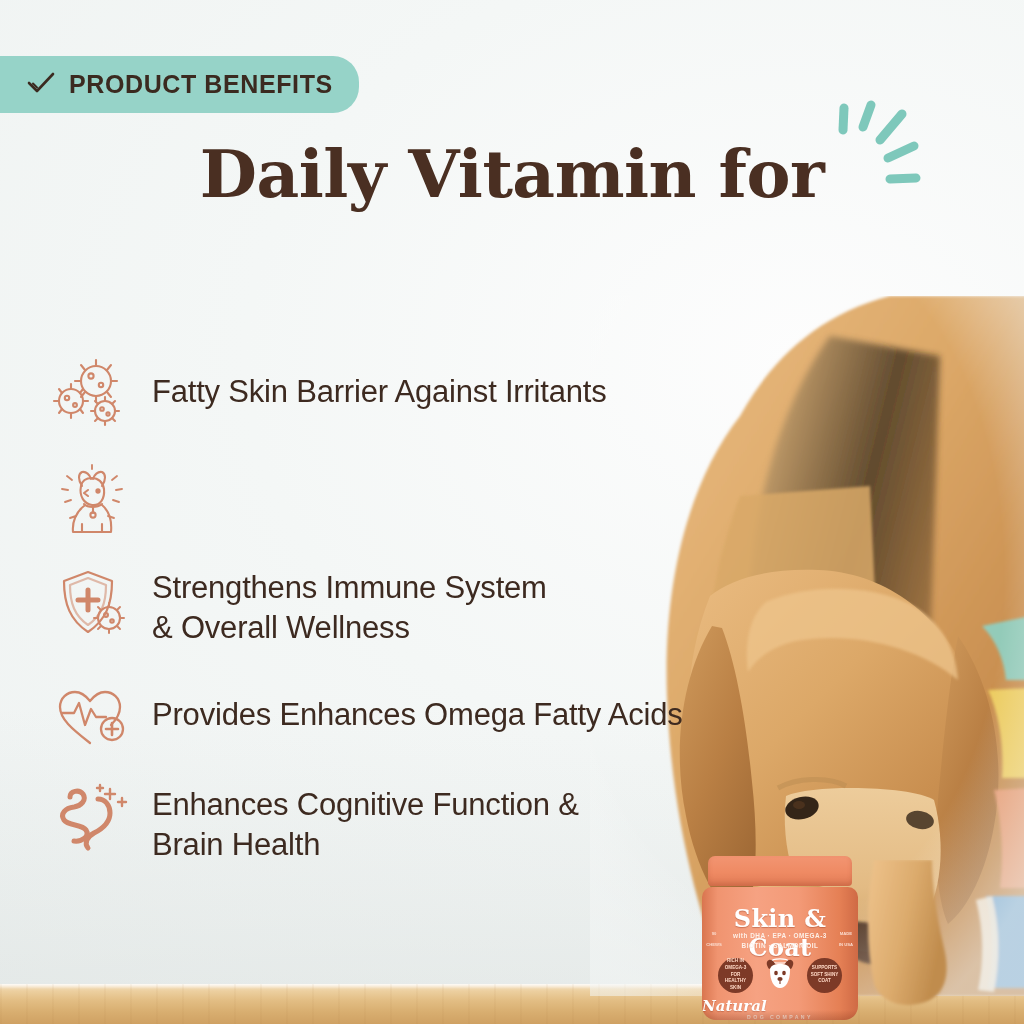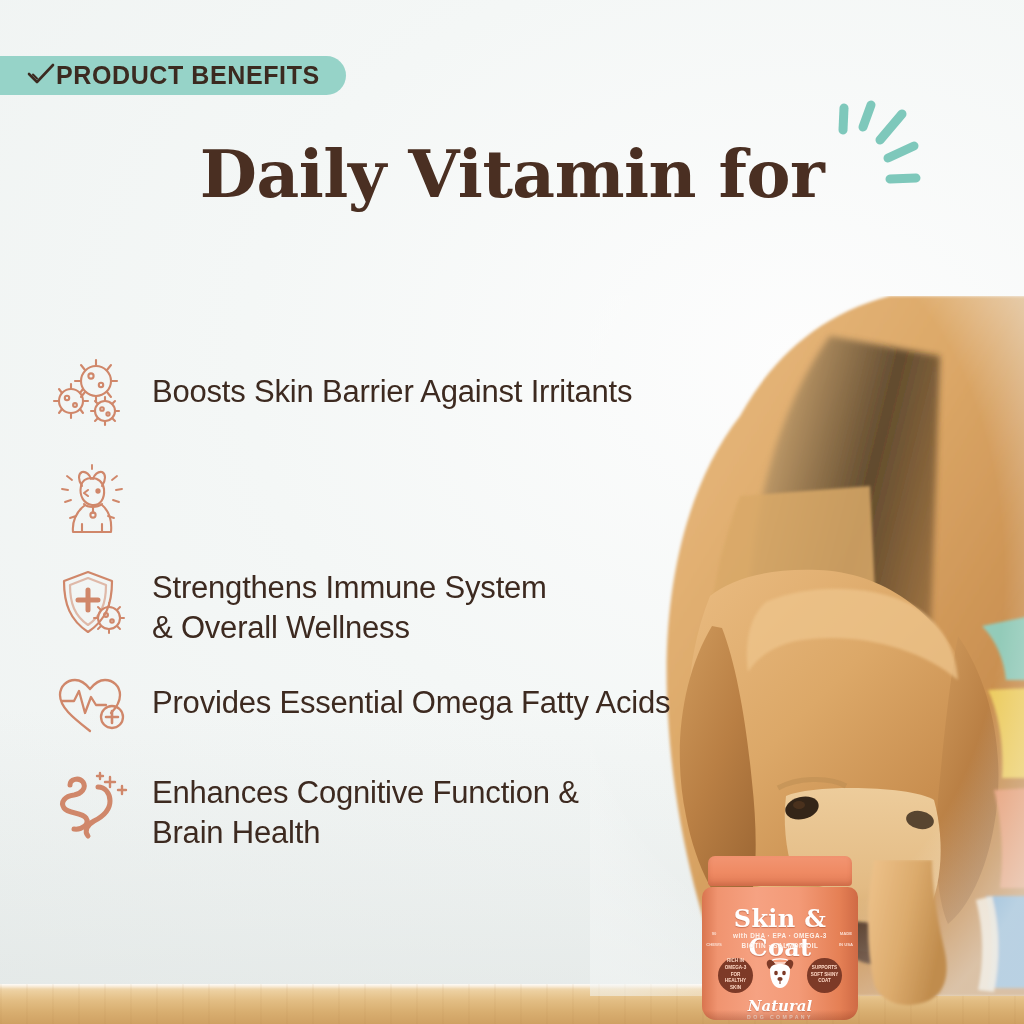--- a/index.html
+++ b/index.html
@@ -36,22 +36,22 @@
     position:absolute; inset:0;
     background:repeating-linear-gradient(90deg,
       rgba(160,110,55,.10) 0px, rgba(160,110,55,.10) 2px,
       rgba(255,255,255,0) 2px, rgba(255,255,255,0) 26px);
     opacity:.55;
   }
 
   
   .benefits-pill {
     position:absolute; left:0; top:56px;
-    height:39px; padding:0 26px 0 26px;
-    display:flex; align-items:center; gap:0;
+    height:57px; padding:0 26px 0 26px;
+    display:flex; align-items:center; gap:13px;
     background:#96d3c8;
     border-top-right-radius:26px; border-bottom-right-radius:26px;
     z-index:6;
   }
   .benefits-pill .label {
     font-size:25px; font-weight:700; letter-spacing:.6px;
     color:#3b2a20; white-space:nowrap;
   }
 
   
@@ -74,21 +74,21 @@
   
   .benefits { position:absolute; left:52px; top:356px; width:820px; z-index:5; }
   .brow { display:flex; align-items:flex-start; gap:22px; margin-bottom:20px; }
   .brow .ico { flex:0 0 78px; height:78px; display:flex; align-items:center; justify-content:center; }
   .brow .txt {
     color:#3d2a20; font-size:31px; font-weight:400; line-height:1.30;
     padding-top:16px; letter-spacing:-.2px; white-space:pre-line;
   }
   .brow.r1 { margin-bottom:30px; }
   .brow.r2 { margin-bottom:22px; }
-  .brow.r3 { margin-bottom:18px; }
+  .brow.r3 { margin-bottom:30px; }
   .brow.r4 { margin-bottom:24px; }
   .brow.r3 .txt, .brow.r5 .txt { padding-top:4px; }
 
   
   .dog { position:absolute; right:-6px; top:296px; width:440px; height:700px; z-index:3; }
 
   
   .jar { position:absolute; left:700px; top:856px; width:160px; height:168px; z-index:4; }
   .jar-lid {
     position:absolute; left:8px; top:0; width:144px; height:30px;
@@ -123,21 +123,21 @@
   }
   .badge {
     width:35px; height:35px; border-radius:50%;
     background:#7d3a27;
     display:flex; align-items:center; justify-content:center;
     color:#ffd9c6; font-size:4.6px; font-weight:700; text-align:center;
     line-height:1.45; padding:3px;
   }
   .dogmark { width:40px; height:40px; }
   .jar-brand {
-    position:absolute; left:0; right:0; top:110px; text-align:center;
+    position:absolute; left:0; right:0; top:110px; 
     font-family:"DejaVu Serif", serif; font-style:italic; font-weight:700;
     font-size:15px; color:#fff; text-shadow:0 1px 1px rgba(140,55,30,.35);
   }
   .jar-brand-sub {
     position:absolute; left:0; right:0; top:127px; text-align:center;
     font-size:5.2px; font-weight:700; letter-spacing:2.4px; color:#fbe4d8;
   }
   .jar-side-l, .jar-side-r {
     position:absolute; top:42px; width:16px; text-align:center;
     color:#fbdccf; font-size:4.2px; font-weight:700; line-height:2.6;
@@ -336,21 +336,21 @@
               <line x1="53" y1="65" x2="53" y2="69"></line>
                 <line x1="46" y1="62" x2="43" y2="65"></line>
               <line x1="43" y1="55" x2="39" y2="55"></line>
                 <line x1="46" y1="48" x2="43" y2="45"></line>
             </g>
             <circle cx="50" cy="53" r="1.8"></circle>
               <circle cx="56" cy="58" r="1.6"></circle>
           </g>
         </svg>
       </span>
-      <span class="txt">Boosts Skin Barrier Against Irritants</span>
+      <span class="txt">Fatty Skin Barrier Against Irritants</span>
     </div>
 
     <div class="brow r2">
       <span class="ico">
         <svg viewBox="0 0 78 78" width="78" height="78">
           <g stroke="#d0876a" stroke-width="2.1" fill="none" stroke-linecap="round" stroke-linejoin="round">
 
             <path d="M30,22 C26,16 26,10 30,8 C34,7 38,11 39,15"></path>
             <path d="M50,22 C54,16 54,10 50,8 C46,7 42,11 41,15"></path>
             <path d="M29,22 C27,32 32,40 40,41 C48,42 53,35 52,25 C51,18 46,14 40,14 C34,14 30,17 29,22 Z"></path>
@@ -414,21 +414,21 @@
         <svg viewBox="0 0 78 78" width="78" height="78">
           <g stroke="#d0876a" stroke-width="2.3" fill="none" stroke-linecap="round" stroke-linejoin="round">
             <path d="M38,64 C20,50 8,40 8,28 C8,19 15,13 23,13 C29,13 34,17 38,22
                      C42,17 47,13 53,13 C61,13 68,19 68,28 C68,34 65,40 59,46"></path>
             <path d="M10,34 L22,34 L27,24 L33,46 L39,30 L44,38 L54,38"></path>
             <circle cx="60" cy="50" r="11"></circle>
             <path d="M60,44 L60,56 M54,50 L66,50" stroke-width="2.6"></path>
           </g>
         </svg>
       </span>
-      <span class="txt">Provides Essential Omega Fatty Acids</span>
+      <span class="txt">Provides Enhances Omega Fatty Acids</span>
     </div>
 
     <div class="brow r5">
       <span class="ico">
         <svg viewBox="0 0 78 78" width="78" height="78">
           <g stroke="#d0876a" stroke-width="5" fill="none" stroke-linecap="round" stroke-linejoin="round">
             <path d="M18,16 C18,10 27,8 31,13 C35,19 29,25 22,26 C13,27 8,33 12,39
                      C16,45 30,43 34,49 C38,55 30,61 22,60"></path>
             <path d="M46,18 C53,18 58,24 58,32 C58,42 50,48 42,52 C35,56 32,62 36,67"></path>
           </g>

